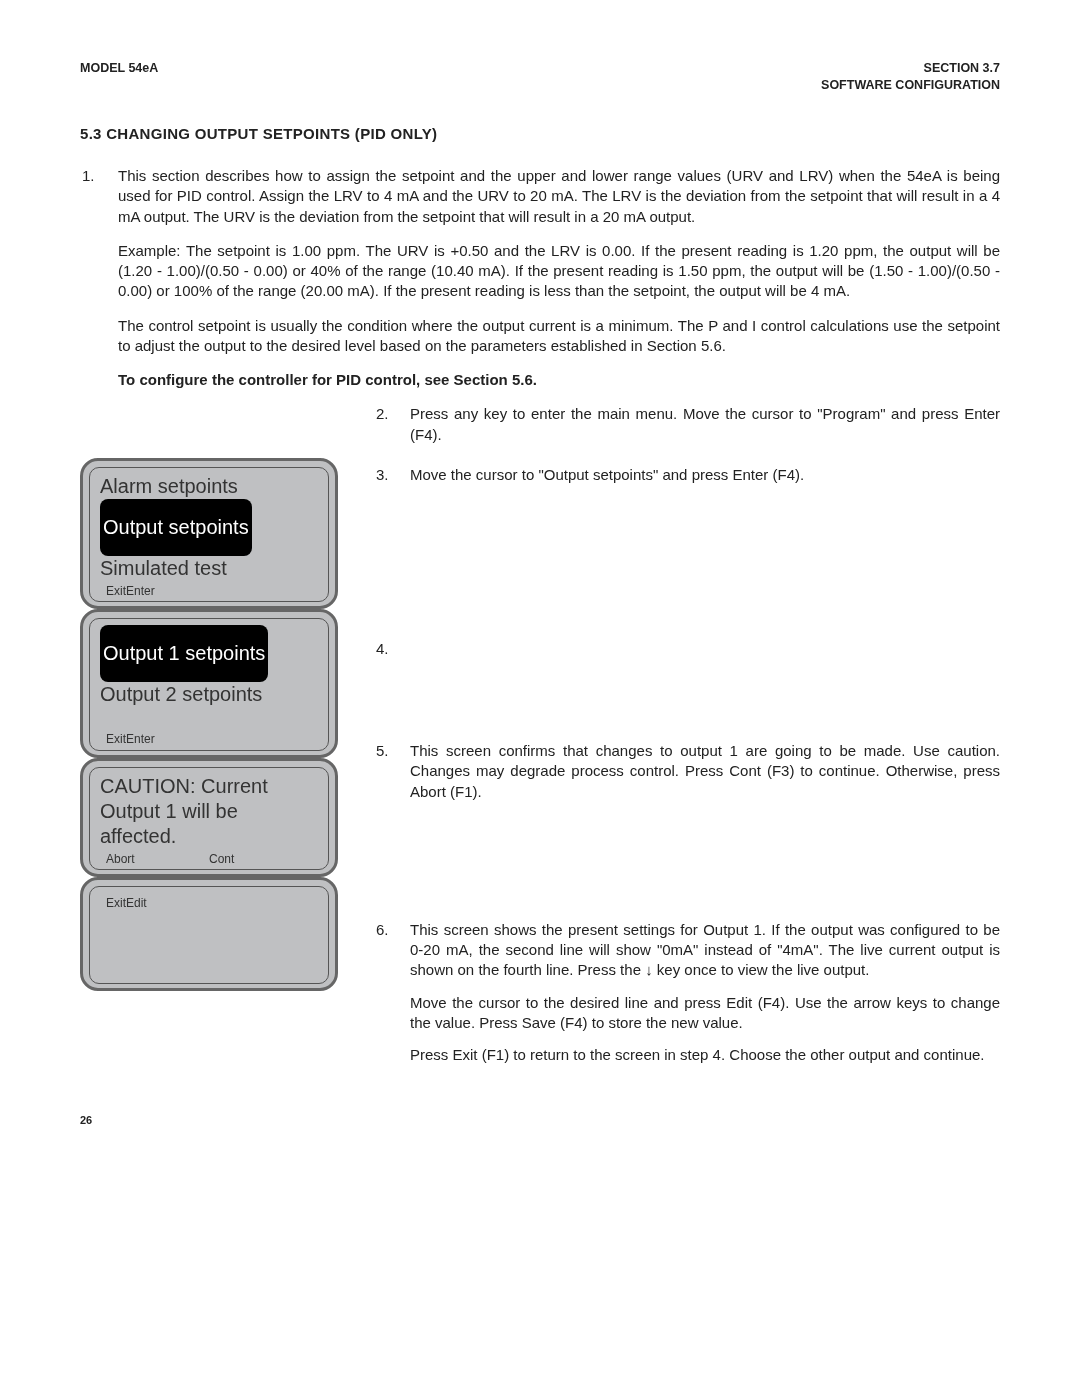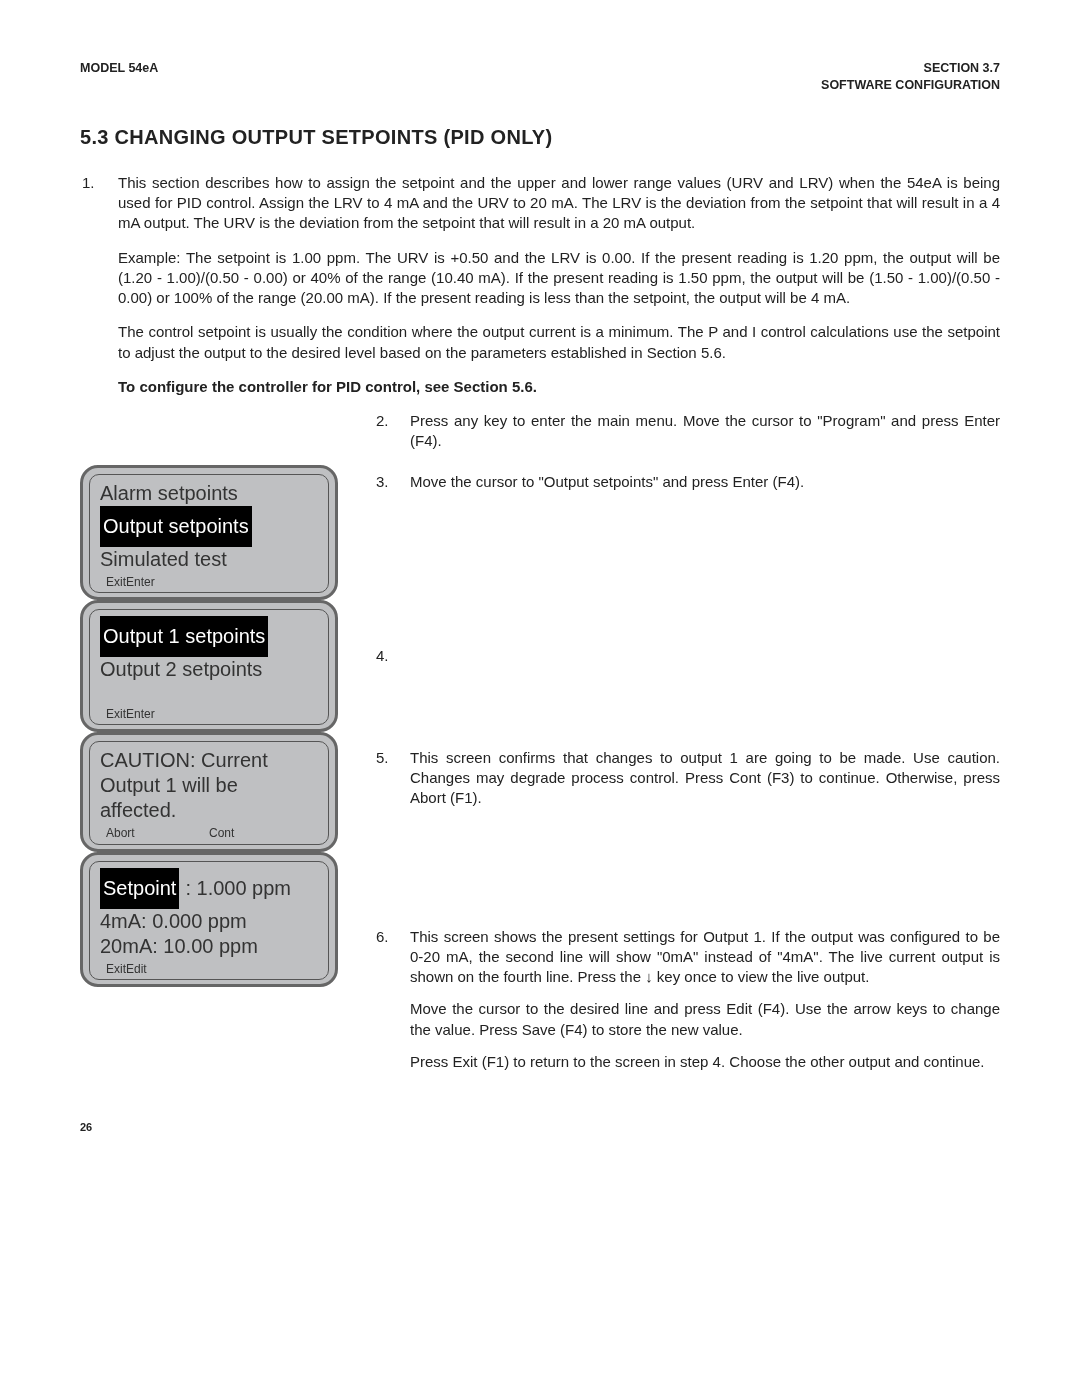--- a/index.html
+++ b/index.html
@@ -15,21 +15,21 @@
   }
   .header-row {
     display: flex;
     justify-content: space-between;
     font-weight: bold;
     font-size: 12.5px;
     margin-bottom: 30px;
   }
   .header-right { text-align: right; }
   h2.section-title {
-    font-size: 20px;
+    font-size: 15px;
     font-weight: bold;
     margin: 8px 0 22px 0;
     letter-spacing: 0.3px;
   }
   .intro-block { margin: 0 0 14px 38px; text-align: justify;}
   .intro-first { position: relative; }
   .intro-first .num {
     position: absolute;
     left: -36px;
     top: 0;
@@ -73,22 +73,23 @@
     min-height: 98px;
     box-sizing: border-box;
     display:flex;
     flex-direction:column;
   }
   .panel-body { flex:1; font-size: 20px; color:#333; font-family: Arial, sans-serif; }
   .menu-line { padding: 0 2px; line-height: 1.25; }
   .highlight {
     background: #000;
     color: #fff;
-    padding: 8px 3px;
+    padding: 16px 3px;
     display: inline-block;
+    border-radius: 8px;
   }
   .label-val { display:flex; gap:6px; align-items:baseline; }
   .panel-foot {
     display:flex;
     justify-content: flex-start;
     font-size: 12px;
     color:#333;
     padding: 2px 8px 0 8px;
   }
   .panel-foot .mid { text-align:center; flex:1; }
@@ -162,28 +163,20 @@
         <div class="panel-foot">
           <span>Abort</span>
           <span class="mid">Cont</span>
           <span style="visibility:hidden">.</span>
         </div>
       </div>
     </div>
 
     <div class="panel">
       <div class="panel-inner">
-        <div class="panel-body">
-          <div class="menu-line label-val">
-            <span class="highlight">Setpoint</span>
-            <span>:  1.000 ppm</span>
-          </div>
-          <div class="menu-line">4mA:  0.000 ppm</div>
-          <div class="menu-line">20mA:  10.00 ppm</div>
-        </div>
         <div class="panel-foot">
           <span>Exit</span>
           <span>Edit</span>
         </div>
       </div>
     </div>
 
   </div>
 
   <div class="right-col">

